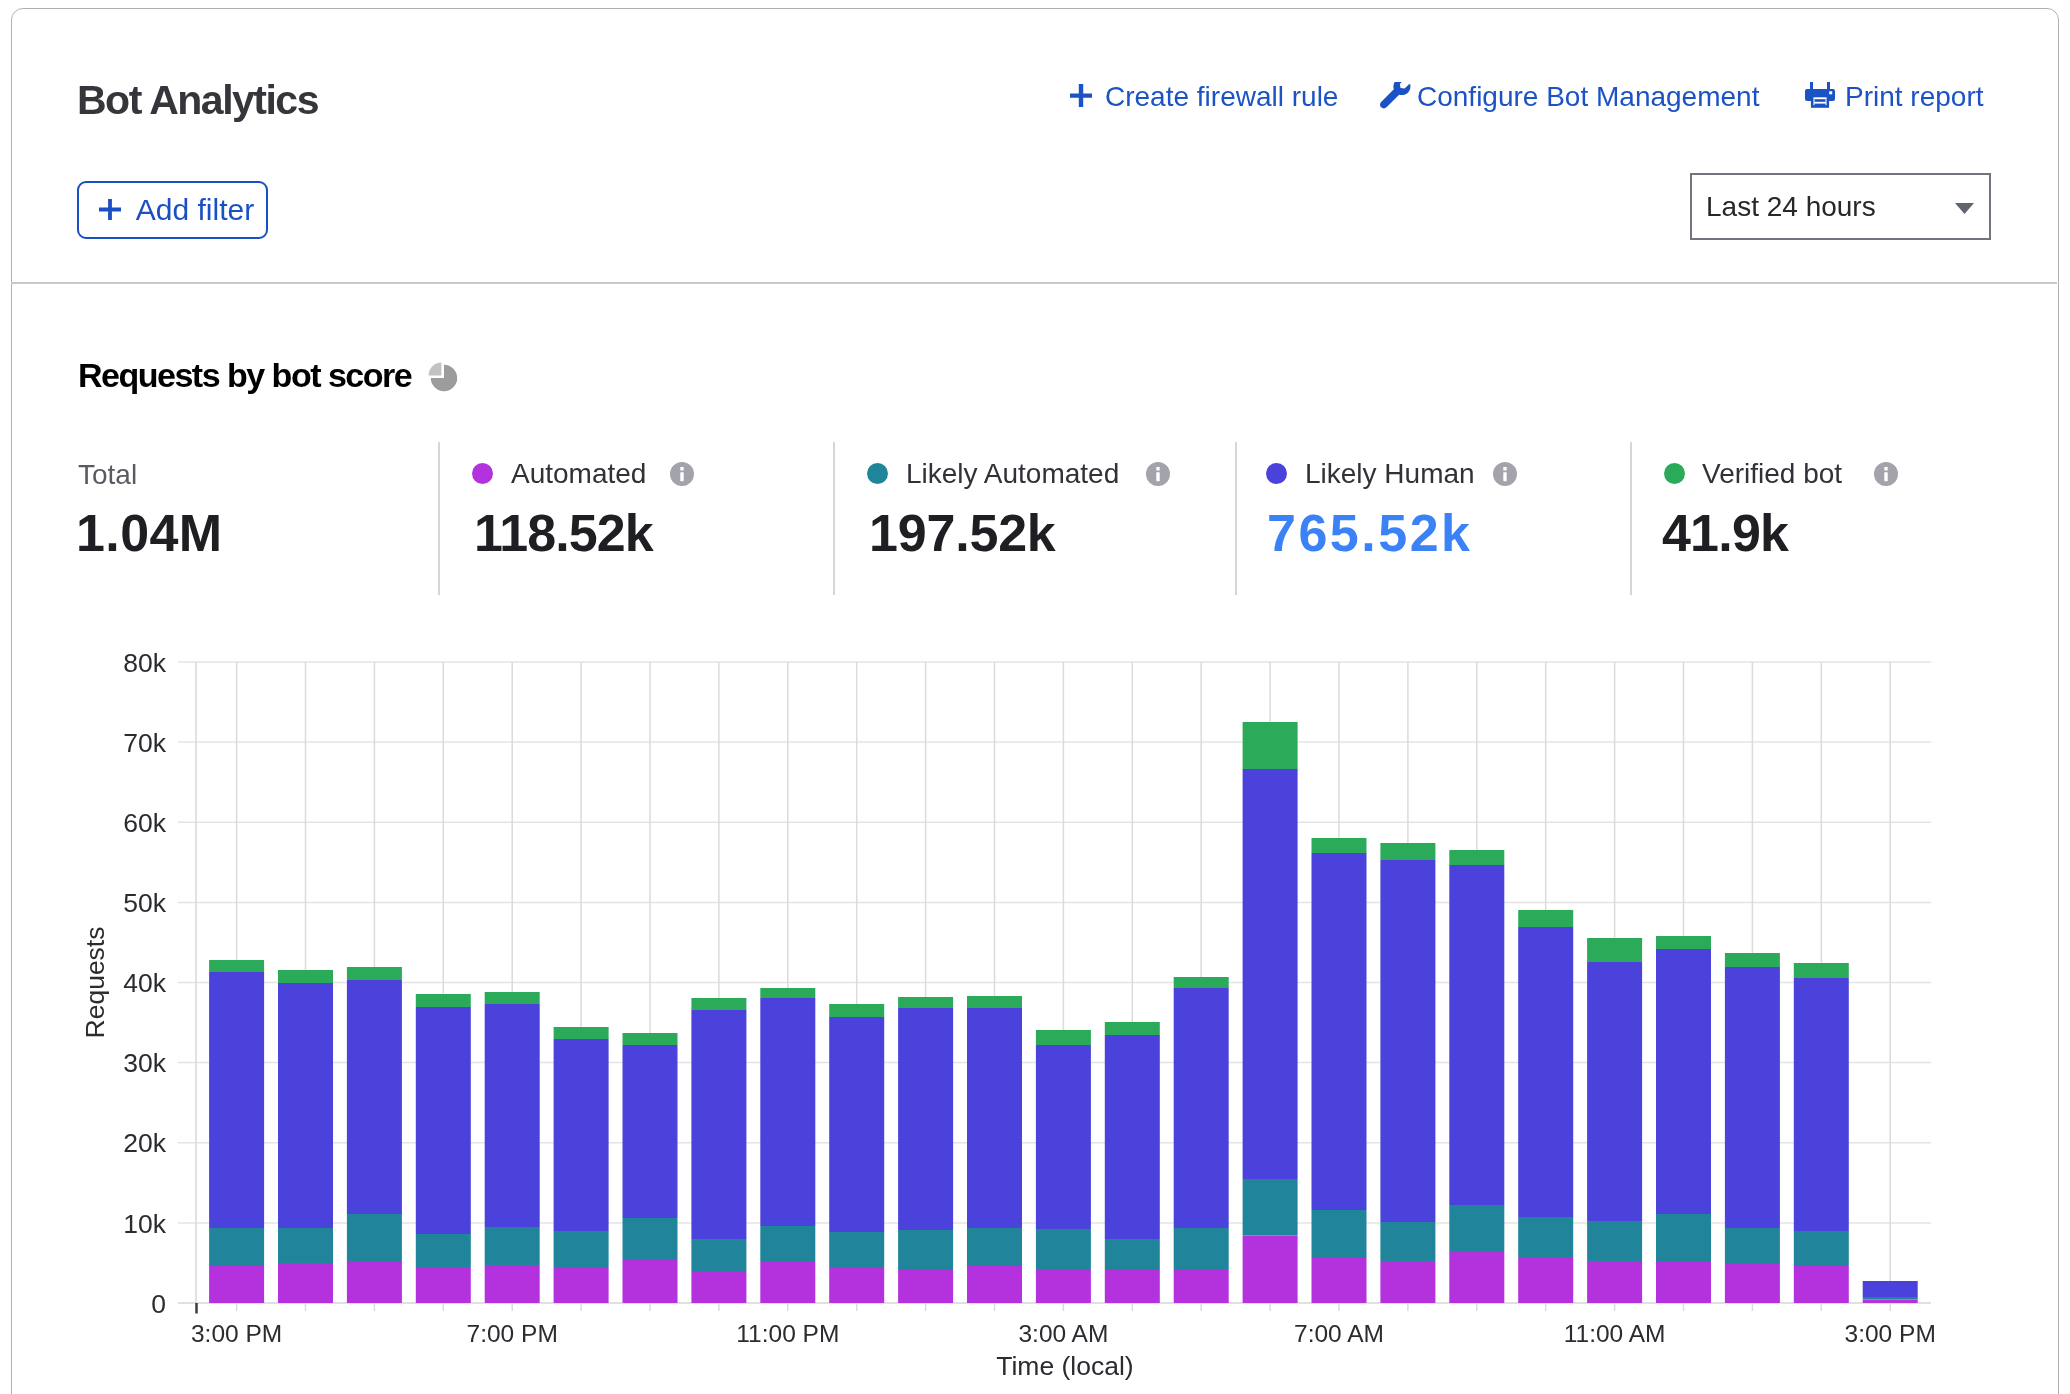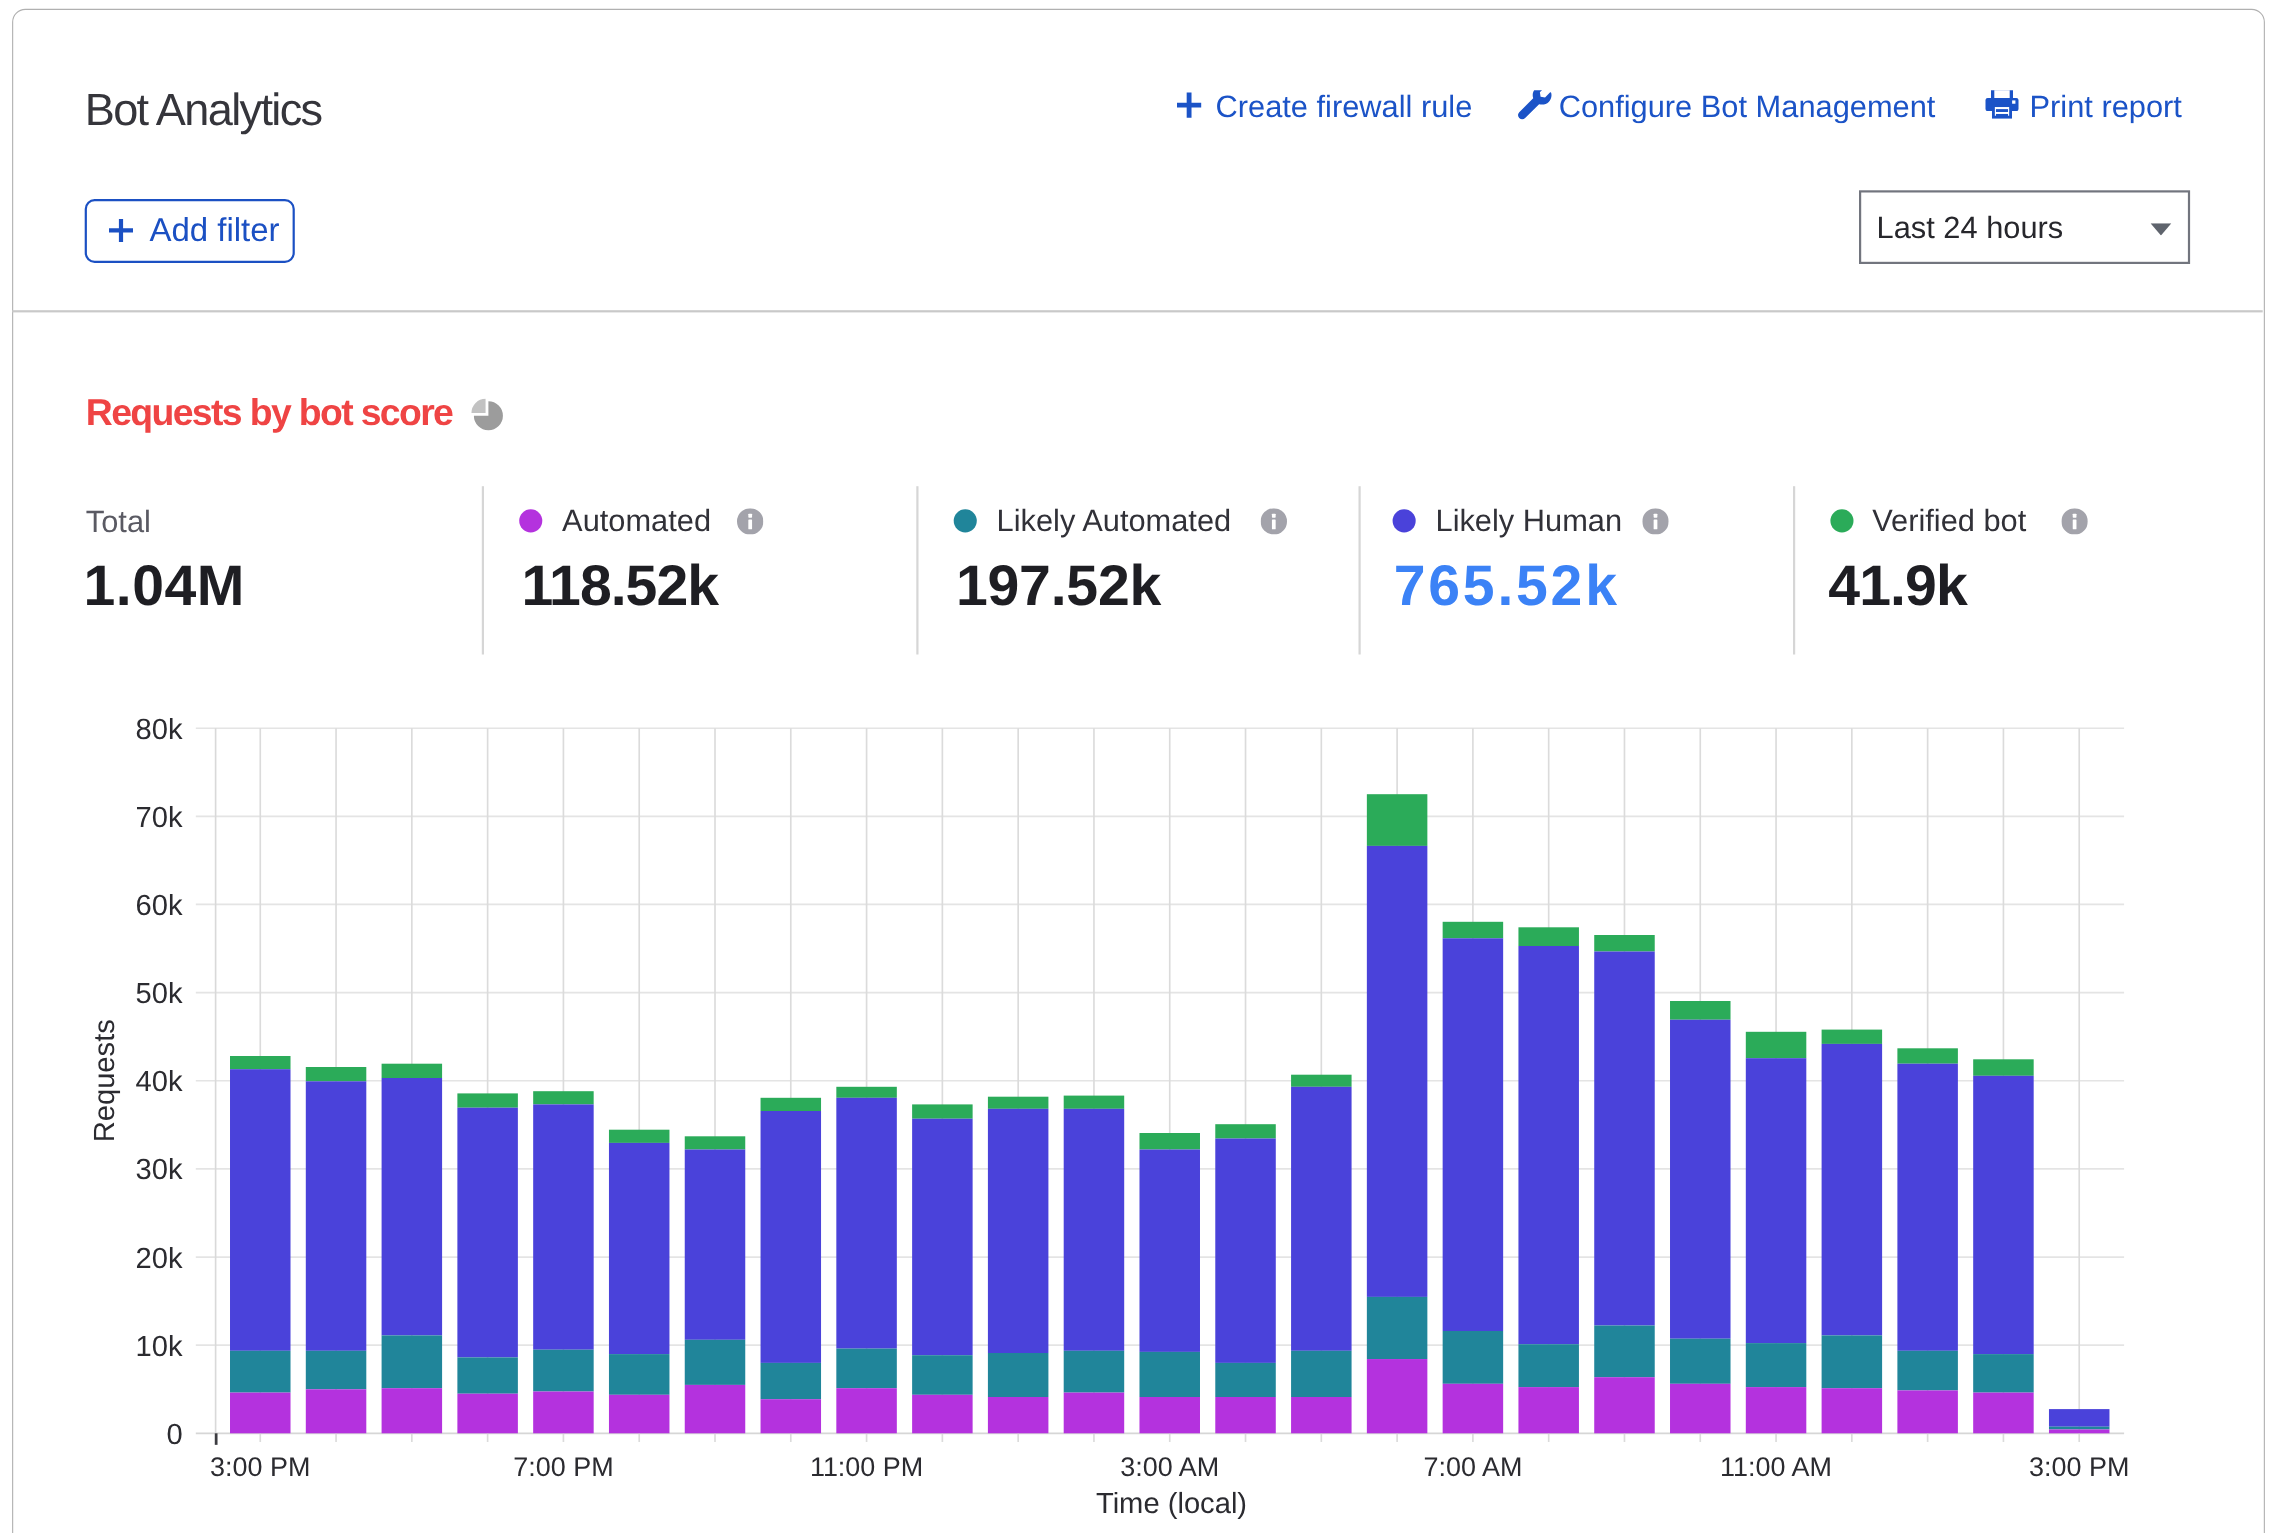--- a/index.html
+++ b/index.html
@@ -2,21 +2,21 @@
 <html><head><meta charset="utf-8">
 <style>
   html,body{margin:0;padding:0;background:#fff;width:2070px;height:1394px;overflow:hidden;
     font-family:"Liberation Sans", sans-serif;-webkit-font-smoothing:antialiased}
   .abs{position:absolute}
 </style></head>
 <body>
 <div class="abs" style="left:11px;top:8px;width:2046px;height:1500px;border:1.5px solid #b0b0b0;border-radius:12px"></div>
 <div class="abs" style="left:11px;top:282px;width:2046px;height:1.5px;background:#c9c9c9"></div>
 
-<div class="abs" style="left:77px;top:77px;font-size:41px;font-weight:400;color:#35353b;letter-spacing:-1.5px">Bot Analytics</div>
+<div class="abs" style="left:77px;top:77px;font-size:41px;font-weight:700;color:#35353b;letter-spacing:-1.5px">Bot Analytics</div>
 
 <div class="abs" style="left:1068px;top:82px;width:925px;height:30px">
   <svg width="925" height="30" viewBox="0 0 925 30" font-family="Liberation Sans, sans-serif">
     <g fill="#1b53c7">
       <path d="M10.8 2h4.4v9.4H24v4.4h-8.8V25h-4.4v-9.2H2v-4.4h8.8z"></path>
       <text x="37" y="24" font-size="28">Create firewall rule</text>
       <g transform="translate(312,-4) scale(0.0595)">
           <path d="M507.73 109.1c-2.24-9.03-13.54-12.09-20.12-5.51l-74.36 74.36-67.88-11.31-11.31-67.88 74.36-74.36c6.62-6.62 3.43-17.9-5.66-20.16-47.38-11.74-99.55.91-136.58 37.93-39.64 39.64-50.55 97.1-34.05 147.2L18.74 402.76c-24.99 24.99-24.99 65.51 0 90.5 24.99 24.99 65.51 24.99 90.5 0l213.21-213.21c50.12 16.71 107.47 5.68 147.37-34.22 37.07-37.07 49.7-89.32 37.91-136.73z"></path>
         </g>
       <text x="349" y="24" font-size="28">Configure Bot Management</text>
@@ -40,21 +40,21 @@
   <span style="font-size:30px;color:#1b50c3">Add filter</span>
 </div>
 
 <div class="abs" style="left:1690px;top:173px;width:301px;height:67px;border:2px solid #72757e;border-radius:0;box-sizing:border-box;background:#fff">
   <span class="abs" style="left:14px;top:16px;font-size:28px;color:#27272c">Last 24 hours</span>
   <svg class="abs" style="right:15px;top:28px" width="19" height="11" viewBox="0 0 19 11">
       <path d="M0 0h19L9.5 11z" fill="#5f646d"></path>
     </svg>
 </div>
 
-<div class="abs" style="left:78px;top:356px;font-size:34px;font-weight:700;color:#ef4444;letter-spacing:-1.5px">Requests by bot score</div>
+<div class="abs" style="left:78px;top:356px;font-size:34px;font-weight:700;color:#000000;letter-spacing:-1.5px">Requests by bot score</div>
 <svg class="abs" style="left:428px;top:362px" width="31" height="31" viewBox="0 0 31 31">
   <path d="M16 16 L16 2.8 A13.2 13.2 0 1 1 2.8 16 Z" fill="#9c9c9c"></path>
   <path d="M13.4 13.4 L13.4 0.6 A12.8 12.8 0 0 0 0.6 13.4 Z" fill="#c2c2c2"></path>
 </svg>
 
 <div class="abs" style="left:438px;top:442px;width:1.5px;height:153px;background:#d6d6d6"></div>
 <div class="abs" style="left:833px;top:442px;width:1.5px;height:153px;background:#d6d6d6"></div>
 <div class="abs" style="left:1235px;top:442px;width:1.5px;height:153px;background:#d6d6d6"></div>
 <div class="abs" style="left:1630px;top:442px;width:1.5px;height:153px;background:#d6d6d6"></div>
 

